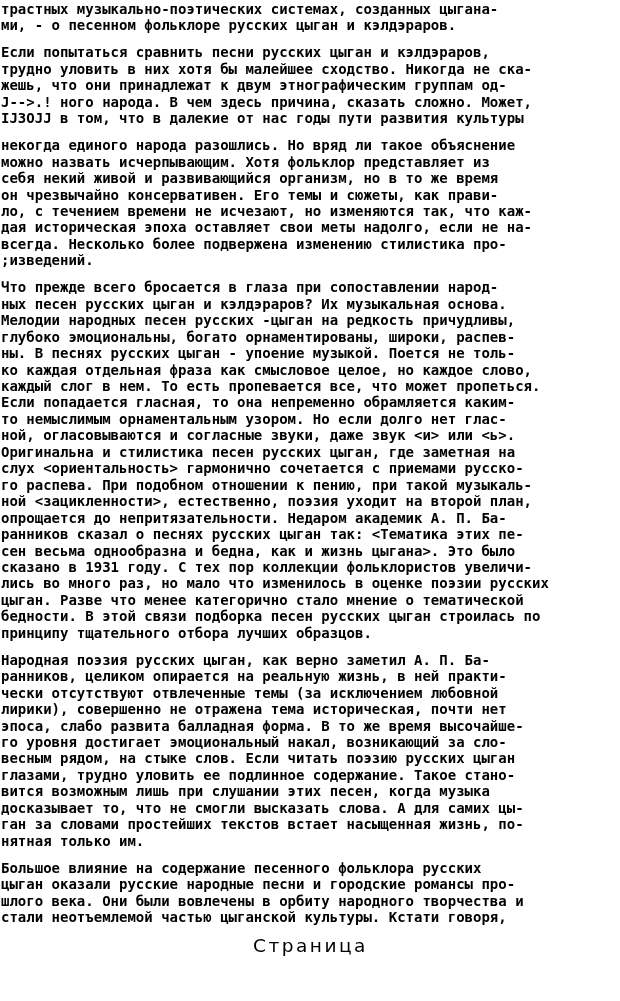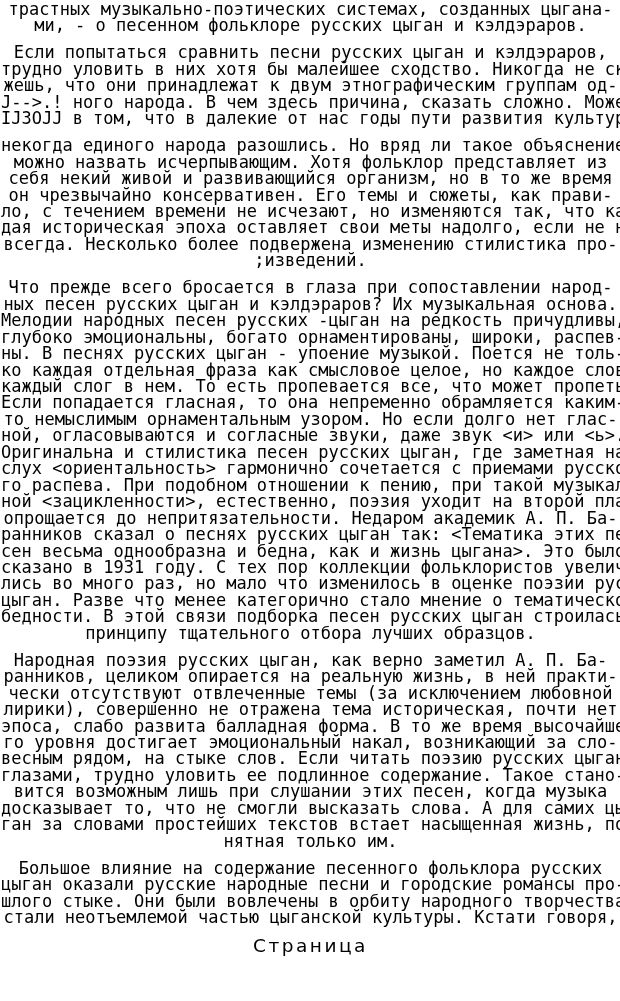--- a/index.html
+++ b/index.html
@@ -16,26 +16,25 @@
   }
   .page {
     box-sizing: border-box;
     width: 620px;
     height: 1001px;
     padding: 1px 0 0 1px;
     overflow: hidden;
   }
   .para {
     white-space: pre;
-    font-size: 17px;
+    font-size: 14px;
     line-height: 16.45px;
     letter-spacing: 0;
     margin: 0 0 10.5px 0;
-    font-weight: 400;
-    text-align: center;
+    font-weight: 700;
   }
   .para:last-of-type {
     margin-bottom: 0;
   }
   .page-footer {
     margin-top: 1px;
     text-align: center;
     font-family: "DejaVu Sans", "Liberation Sans", sans-serif;
     font-size: 18.5px;
     line-height: 20px;
@@ -90,16 +89,16 @@
 эпоса, слабо развита балладная форма. В то же время высочайше-
 го уровня достигает эмоциональный накал, возникающий за сло-
 весным рядом, на стыке слов. Если читать поэзию русских цыган
 глазами, трудно уловить ее подлинное содержание. Такое стано-
 вится возможным лишь при слушании этих песен, когда музыка
 досказывает то, что не смогли высказать слова. А для самих цы-
 ган за словами простейших текстов встает насыщенная жизнь, по-
 нятная только им.</div>
   <div class="para">Большое влияние на содержание песенного фольклора русских
 цыган оказали русские народные песни и городские романсы про-
-шлого стыке. Они были вовлечены в орбиту народного творчества и
+шлого века. Они были вовлечены в орбиту народного творчества и
 стали неотъемлемой частью цыганской культуры. Кстати говоря,</div>
   <div class="page-footer">Страница</div>
 </div>
 
 </body></html>

